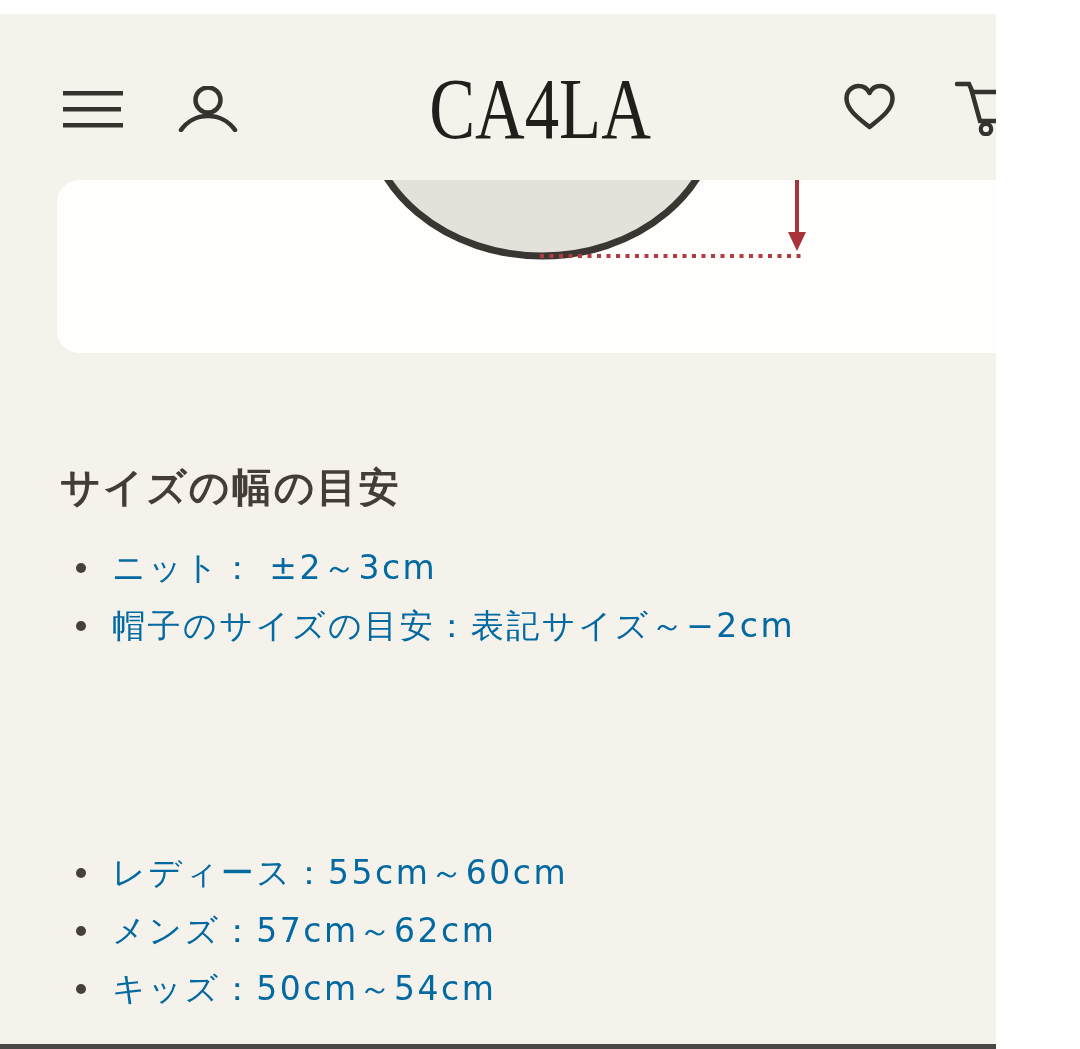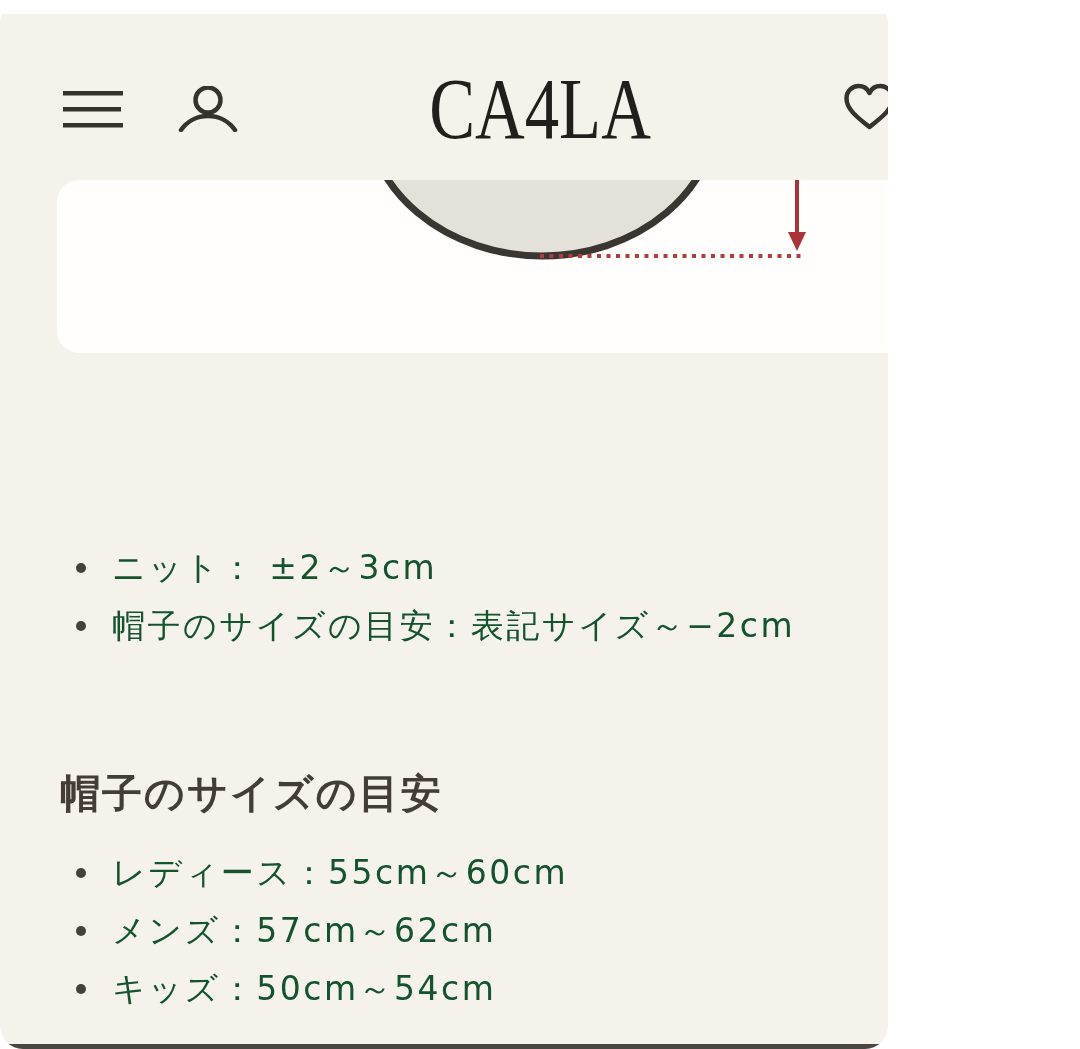--- a/index.html
+++ b/index.html
@@ -1,25 +1,24 @@
 <!DOCTYPE html>
 <html lang="ja"><head>
 <meta charset="utf-8">
 <style>
   * { margin: 0; padding: 0; box-sizing: border-box; }
   html,body { background:#ffffff; }
   body { font-family: "DejaVu Sans", "Liberation Sans", sans-serif; }
 
   .screen {
     position: relative;
-    width: 888px;
+    width: 996px;
     height: 1049px;
     overflow: hidden;
     background: #ffffff;
-    border-radius: 23px;
   }
 
   
   .page-bg {
     position: absolute;
     left: 0; top: 14px;
     width: 1080px; height: 1030px;
     background: #f5f2ec;
   }
 
@@ -92,21 +91,21 @@
     width: 10px; height: 10px;
     border-radius: 50%;
     background: #45403a;
   }
   .list-row .txt {
     position: absolute;
     left: 38px; top: 0;
     font-size: 33px;
     line-height: 40px;
     letter-spacing: 2.5px;
-    color: #14532d;
+    color: #0369a1;
   }
   .r1 { top: 548px; }
   .r2 { top: 606px; }
   .r3 { top: 853px; }
   .r4 { top: 911px; }
   .r5 { top: 969px; }
 </style>
 </head>
 <body>
 
@@ -159,31 +158,31 @@
 
   <div class="diagram-card">
     <svg width="965" height="173" viewBox="0 0 965 173">
       <ellipse cx="485" cy="-72" rx="176" ry="148" fill="#e4e1db" stroke="#3a3632" stroke-width="7"></ellipse>
       <line x1="483" y1="76" x2="748" y2="76" stroke="#b23b42" stroke-width="4" stroke-dasharray="4 5.5"></line>
       <line x1="740" y1="0" x2="740" y2="54" stroke="#a93338" stroke-width="4"></line>
       <polygon points="731,52 749,52 740,71" fill="#a93338"></polygon>
     </svg>
   </div>
 
+  <div class="section-heading h1">サイズの幅の目安</div>
 
   <div class="list-row r1">
     <span class="dot"></span>
     <span class="txt">ニット： ±2～3cm</span>
   </div>
   <div class="list-row r2">
     <span class="dot"></span>
     <span class="txt">帽子のサイズの目安：表記サイズ～−2cm</span>
   </div>
 
-  <div class="section-heading h2">帽子のサイズの目安</div>
 
   <div class="list-row r3">
     <span class="dot"></span>
     <span class="txt">レディース：55cm～60cm</span>
   </div>
   <div class="list-row r4">
     <span class="dot"></span>
     <span class="txt">メンズ：57cm～62cm</span>
   </div>
   <div class="list-row r5">

